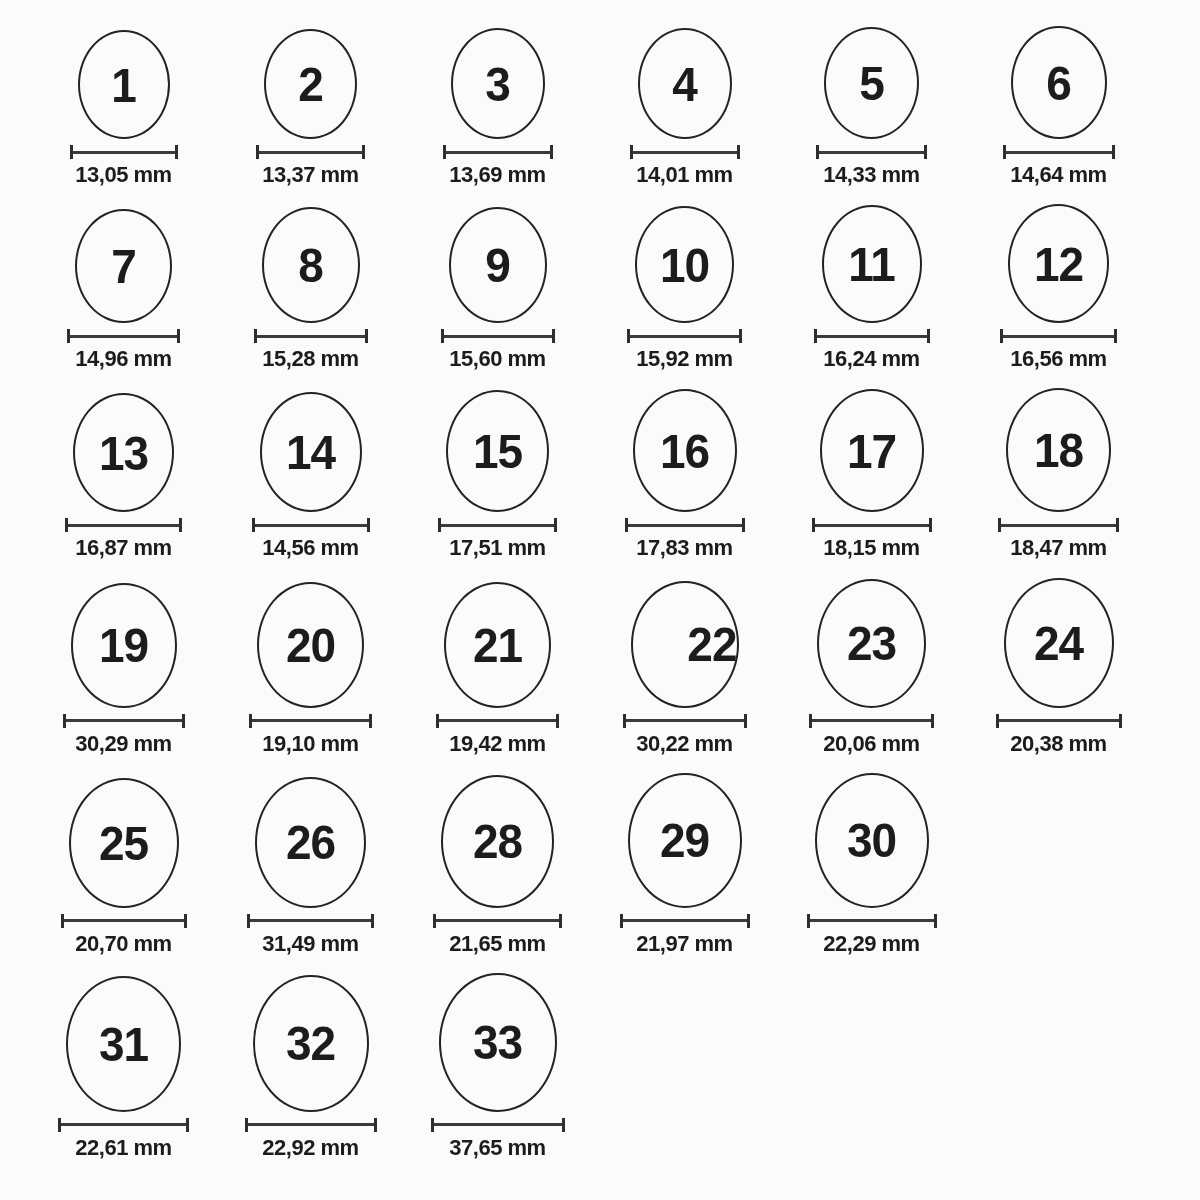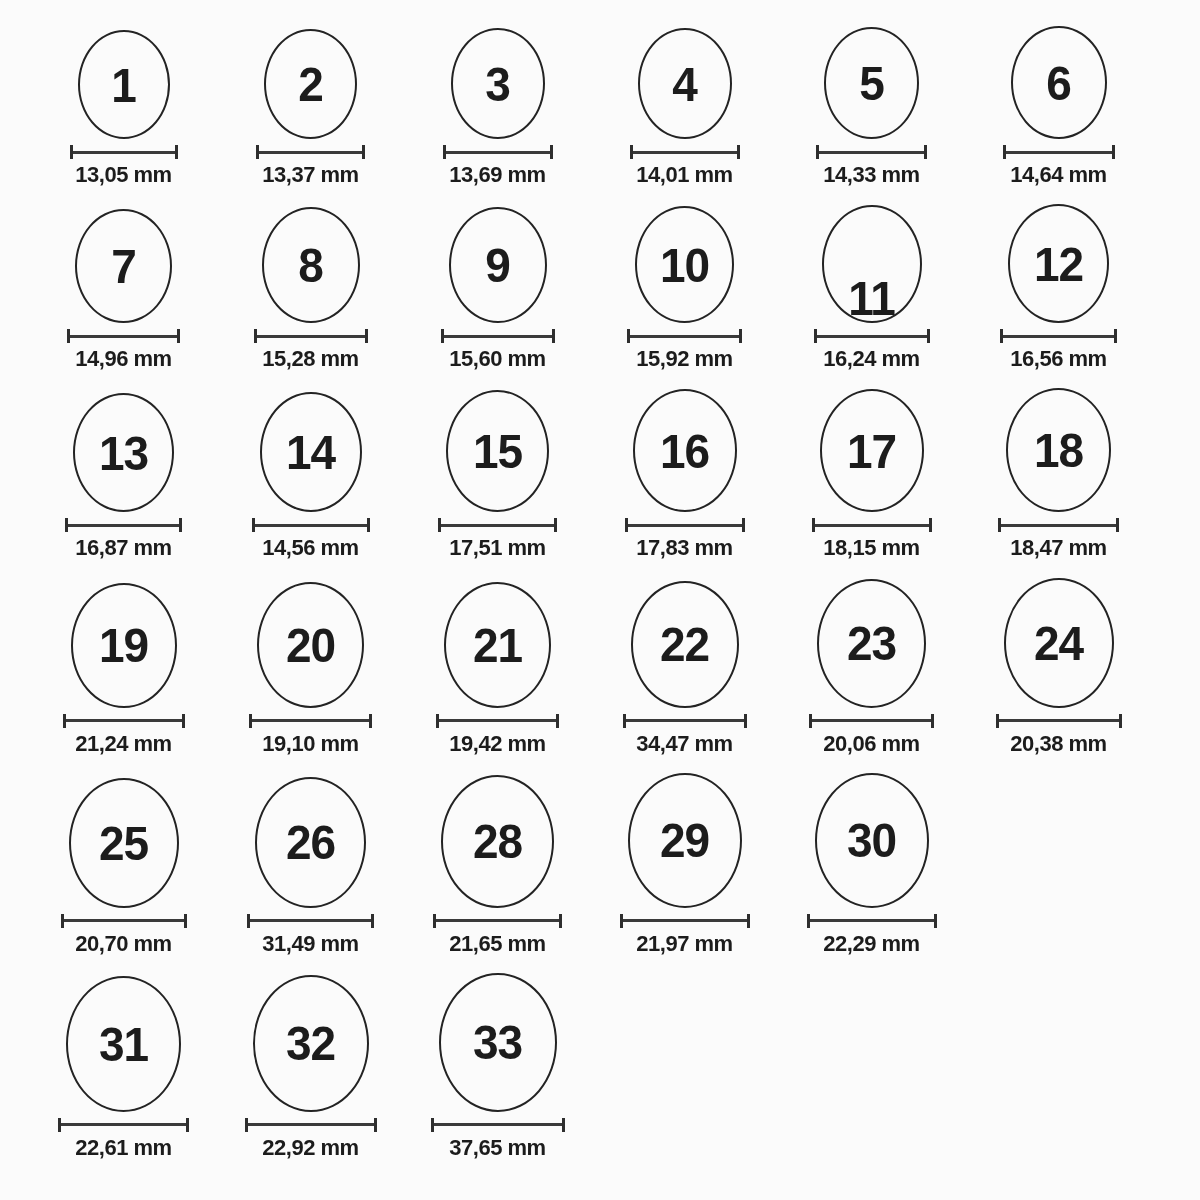--- a/index.html
+++ b/index.html
@@ -145,21 +145,21 @@
         <div class="dim-label">15,60 mm</div>
       </div>
       <div class="cell">
         <div class="ring-circle" style="width: 99px; height: 117px;">
           <span class="ring-number">10</span>
         </div>
         <div class="dim-line" style="width: 109px;"></div>
         <div class="dim-label">15,92 mm</div>
       </div>
       <div class="cell">
-        <div class="ring-circle" style="width: 100px; height: 118px; align-items: flex-end;">
+        <div class="ring-circle" style="width: 100px; height: 118px;">
           <span class="ring-number">11</span>
         </div>
         <div class="dim-line" style="width: 110px;"></div>
         <div class="dim-label">16,24 mm</div>
       </div>
       <div class="cell">
         <div class="ring-circle" style="width: 101px; height: 119px;">
           <span class="ring-number">12</span>
         </div>
         <div class="dim-line" style="width: 111px;"></div>
@@ -209,42 +209,42 @@
         <div class="dim-line" style="width: 115px;"></div>
         <div class="dim-label">18,47 mm</div>
       </div>
     </div>
     <div class="chart-row">
       <div class="cell">
         <div class="ring-circle" style="width: 106px; height: 125px;">
           <span class="ring-number">19</span>
         </div>
         <div class="dim-line" style="width: 116px;"></div>
-        <div class="dim-label">21,24 mm</div>
+        <div class="dim-label">30,29 mm</div>
       </div>
       <div class="cell">
         <div class="ring-circle" style="width: 107px; height: 126px;">
           <span class="ring-number">20</span>
         </div>
         <div class="dim-line" style="width: 117px;"></div>
         <div class="dim-label">19,10 mm</div>
       </div>
       <div class="cell">
         <div class="ring-circle" style="width: 107px; height: 126px;">
           <span class="ring-number">21</span>
         </div>
         <div class="dim-line" style="width: 117px;"></div>
         <div class="dim-label">19,42 mm</div>
       </div>
       <div class="cell">
-        <div class="ring-circle" style="width: 108px; height: 127px;">
+        <div class="ring-circle" style="width: 108px; height: 127px; justify-content: flex-end;">
           <span class="ring-number">22</span>
         </div>
         <div class="dim-line" style="width: 118px;"></div>
-        <div class="dim-label">34,47 mm</div>
+        <div class="dim-label">30,22 mm</div>
       </div>
       <div class="cell">
         <div class="ring-circle" style="width: 109px; height: 129px;">
           <span class="ring-number">23</span>
         </div>
         <div class="dim-line" style="width: 119px;"></div>
         <div class="dim-label">20,06 mm</div>
       </div>
       <div class="cell">
         <div class="ring-circle" style="width: 110px; height: 130px;">

